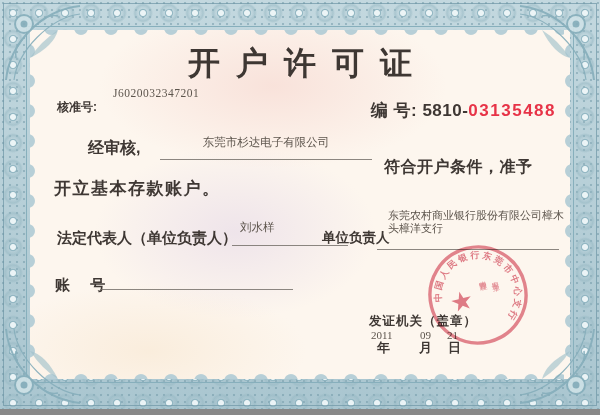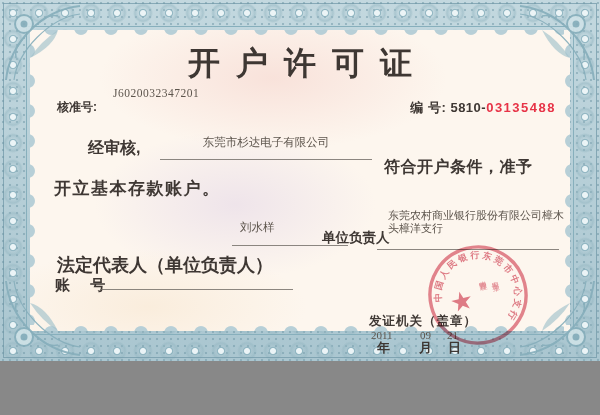--- a/index.html
+++ b/index.html
@@ -1,16 +1,16 @@
 <!DOCTYPE html>
 <html style="--border_base: #b7cfd7; --border_line: #87afbc; --paper: #fdf6ee; --text_dark: #3e3733; --text_soft: #5d554d; --serial_red: #e73347; --seal_red: #d44f63; --underline: #6f6a64;"><head>
 <meta charset="utf-8">
 <style>
   html,body{margin:0;padding:0;background:#888;}
-  .stage{width:600px;height:361px;position:relative;overflow:hidden;
+  .stage{width:600px;height:409px;position:relative;overflow:hidden;
          font-family:"Liberation Serif","DejaVu Serif",serif;}
   
   .border-frame{position:absolute;inset:0;background-color:var(--border_base,#b7cfd7);
     background-image:
       radial-gradient(circle 10px at 13px 13px, rgba(238,246,248,.95) 2.5px, rgba(135,175,188,.85) 3.6px, rgba(238,246,248,0) 4.6px, rgba(150,184,195,.55) 8px, rgba(150,184,195,0) 10px),
       radial-gradient(circle 2px at 3px 3px, rgba(110,150,165,.5) 1px, transparent 1.6px),
       linear-gradient(180deg,#c3d8df, #aac6d0);
     background-size:26px 26px, 7px 7px, 100% 100%;}
   .frame-line-outer{position:absolute;inset:3px;border:1px solid rgba(110,150,165,.7);pointer-events:none;}
   .frame-line-inner{position:absolute;inset:26px;border:1px solid var(--border_line,#87afbc);pointer-events:none;}
@@ -42,28 +42,28 @@
   
   .abs{position:absolute;white-space:nowrap;}
   .title{top:42px;left:0;right:0;text-align:center;font-size:32px;font-weight:700;
          letter-spacing:16px;padding-left:16px;color:var(--text_dark,#3e3733);
          font-family:"DejaVu Serif","Liberation Serif",serif;}
   .lbl{font-weight:700;color:var(--text_dark,#3e3733);font-family:"Liberation Sans","DejaVu Sans",sans-serif;}
   .fill-text{color:var(--text_soft,#5d554d);}
   .rule{position:absolute;height:1px;background:var(--underline,#6f6a64);opacity:.8;}
   .approval-label{left:57px;top:99px;font-size:12px;}
   .approval-no{left:113px;top:87px;font-size:11.5px;letter-spacing:.5px;}
-  .serial{right:44px;top:99px;font-size:13px;font-weight:600;color:var(--text_dark,#3e3733);
+  .serial{right:44px;top:99px;font-size:17px;font-weight:600;color:var(--text_dark,#3e3733);
           font-family:"Liberation Sans","DejaVu Sans",sans-serif;letter-spacing:.5px;}
   .serial .red{color:var(--serial_red,#e73347);letter-spacing:1.5px;font-weight:700;}
   .review-prefix{left:88px;top:138px;font-size:16px;}
   .company{left:163px;top:135px;width:206px;text-align:center;font-size:11.5px;}
   .review-suffix{left:384px;top:137px;font-size:16px;letter-spacing:.5px;margin-top:20px;}
   .open-line{left:54px;top:177px;font-size:17px;letter-spacing:1.5px;}
-  .legal-label{left:57px;top:229px;font-size:18px;margin-top:24px;}
+  .legal-label{left:57px;top:229px;font-size:15px;}
   .legal-name{left:240px;top:220px;font-size:11.5px;}
   .bank-label{left:322px;top:229px;font-size:13.5px;}
   .bank-name{left:388px;top:209px;width:176px;font-size:11px;line-height:13px;white-space:normal;}
   .acct-label{left:55px;top:276px;font-size:15px;letter-spacing:8px;}
   .acct-no{left:105px;top:266px;font-size:12.5px;letter-spacing:1px;}
   .issuer-label{left:369px;top:313px;font-size:12.5px;letter-spacing:1px;}
   .date-num{font-size:11px;color:var(--text_soft,#5d554d);}
   .dn-y{left:371px;top:329px;} .dn-m{left:420px;top:329px;} .dn-d{left:447px;top:329px;}
   .date-unit{font-size:13px;}
   .du-y{left:377px;top:339px;} .du-m{left:419px;top:339px;} .du-d{left:448px;top:339px;}

